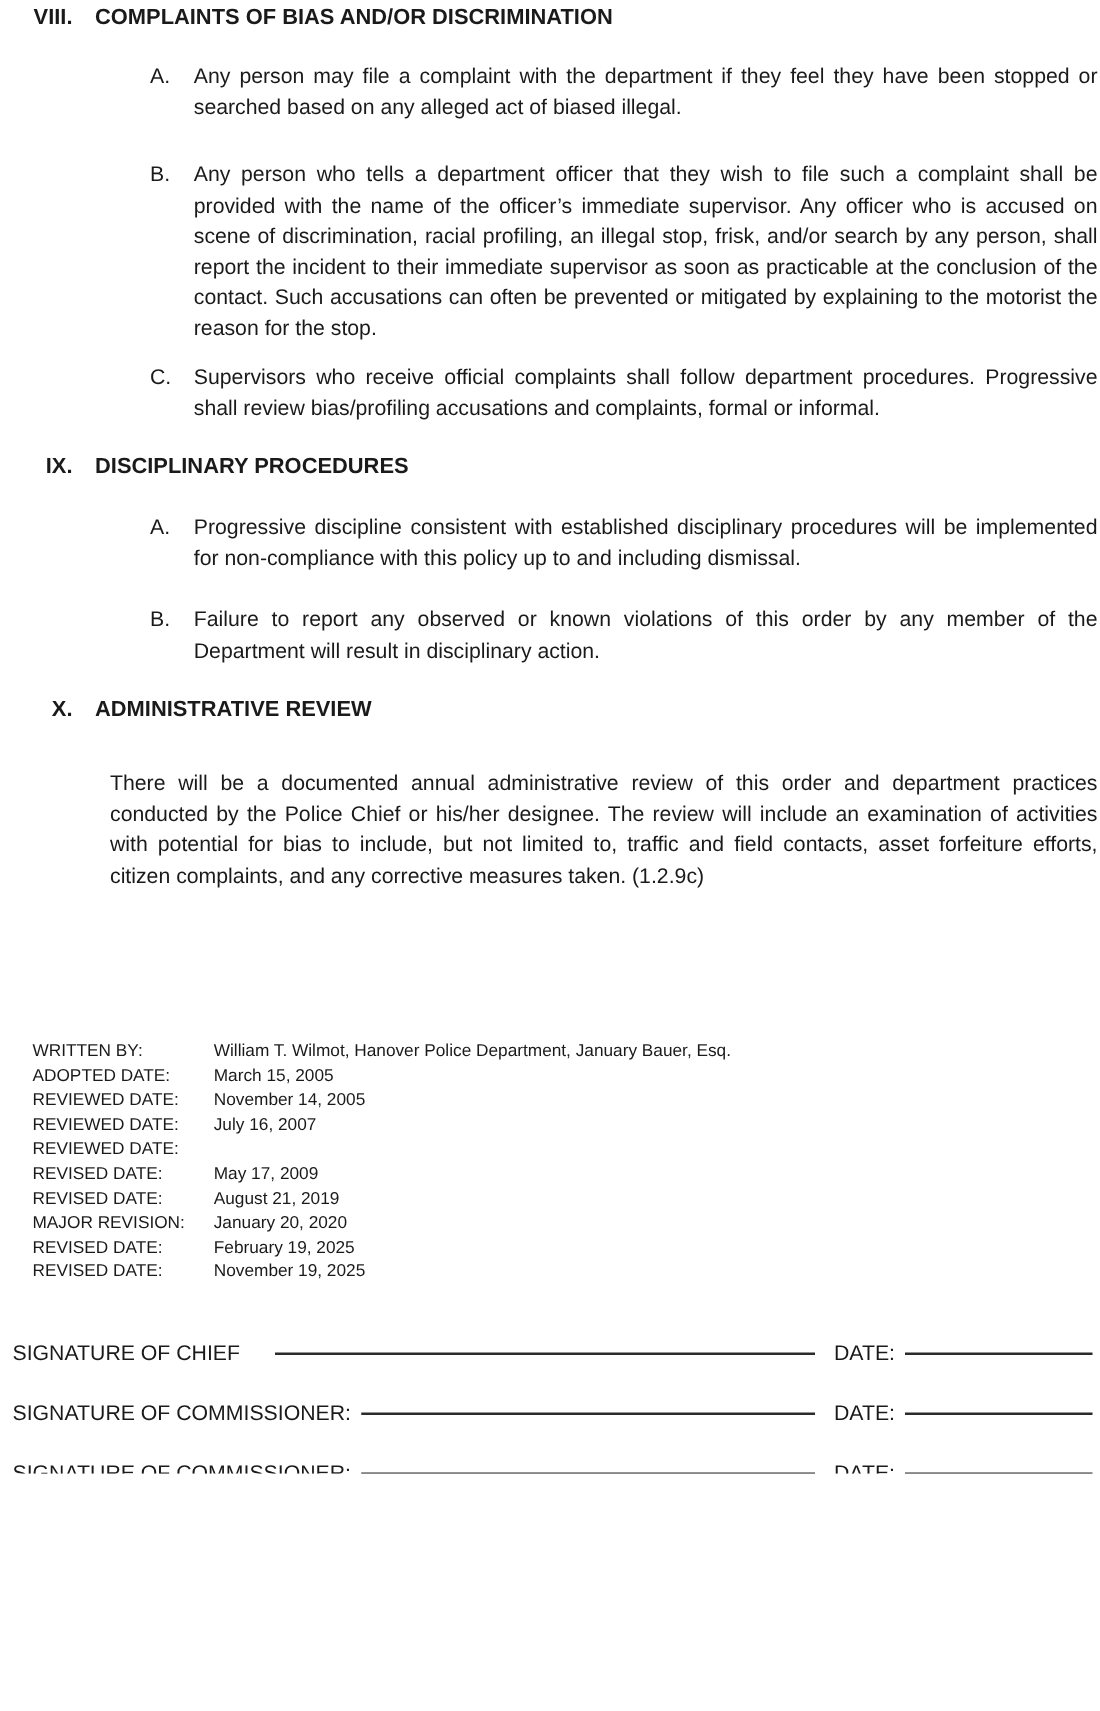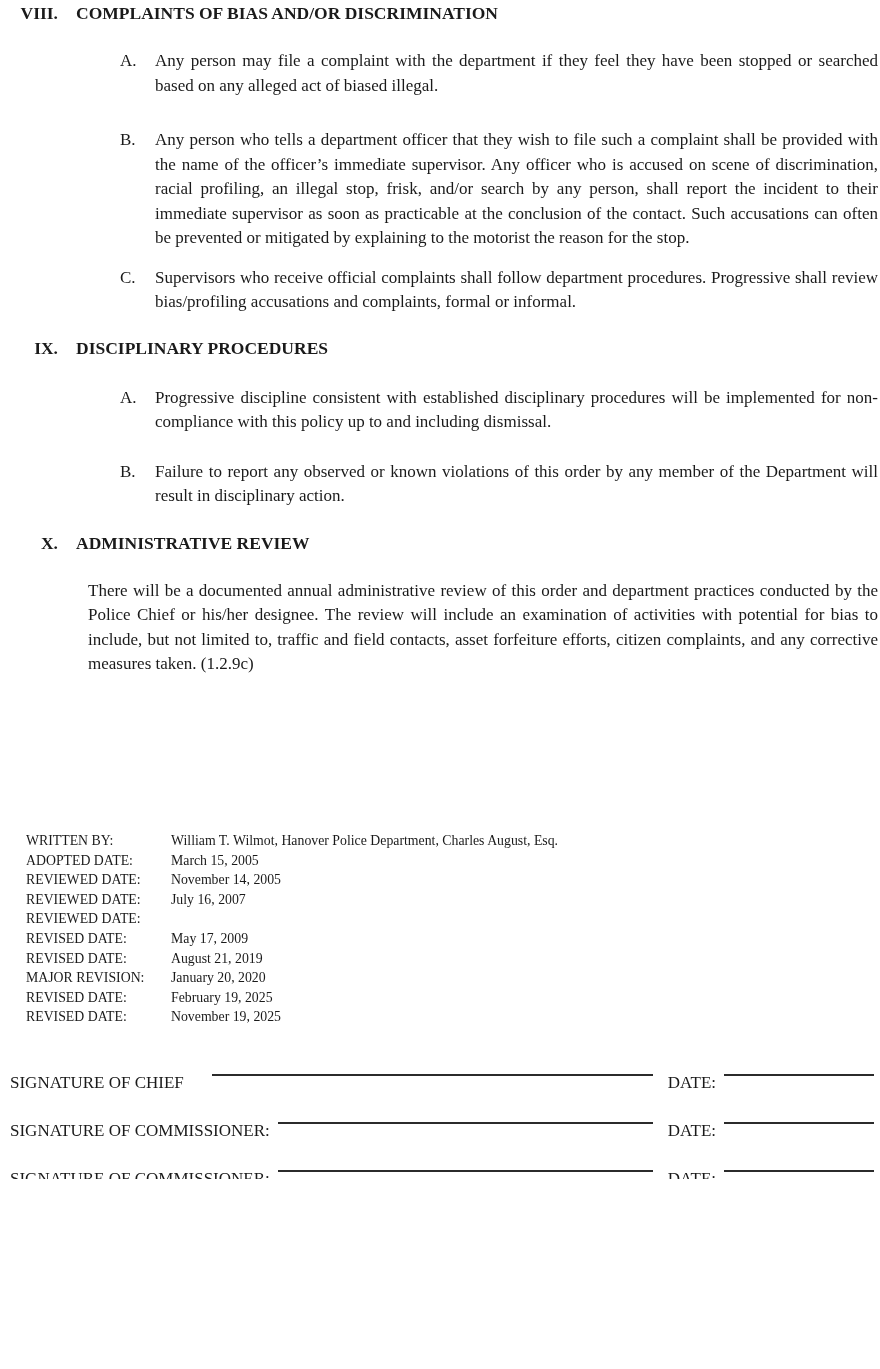--- a/index.html
+++ b/index.html
@@ -2,21 +2,21 @@
 <html><head>
 <meta charset="utf-8">
 <style>
   html, body { margin: 0; padding: 0; background: #ffffff; }
   .page {
     position: relative;
     width: 880px;
     height: 1179px;
     background: #ffffff;
     overflow: hidden;
-    font-family: Liberation Serif, serif;
+    font-family: Liberation Sans, sans-serif;
     color: #1a1a1a;
   }
   
   .content { padding-top: 2px; }
   .sec-head {
     display: flex;
     font-weight: bold;
     font-size: 17.5px;
     line-height: 23px;
     white-space: nowrap;
@@ -39,21 +39,21 @@
     line-height: 24.5px;
     text-align: justify;
   }
   .mt-a  { margin-top: 24px; }
   .mt-b  { margin-top: 30px; }
   .mt-c  { margin-top: 15px; }
   .mt-h9 { margin-top: 22px; }
   .mt-9a { margin-top: 26px; }
   .mt-9b { margin-top: 25px; }
   .mt-h10{ margin-top: 23px; }
-  .mt-p  { margin-top: 24px; }
+  .mt-p  { margin-top: 36px; }
   
   .history {
     position: absolute;
     top: 831px;
     left: 10px;
     right: 10px;
     font-size: 13.8px;
     line-height: 19.6px;
     margin-left: 16px;
   }
@@ -64,21 +64,21 @@
   .signatures {
     position: absolute;
     top: 1072px;
     left: 10px;
     right: 6px;
     font-size: 17px;
     line-height: 22px;
   }
   .sig-row {
     display: flex;
-    align-items: flex-start;
+    align-items: center;
     margin-top: 26px;
     white-space: nowrap;
   }
   .sig-row:first-child { margin-top: 0; }
   .sig-label { flex: 0 0 auto; }
   .sig-line {
     border-bottom: 2px solid #2b2b2b;
     height: 2px;
     margin-bottom: 3px;
   }
@@ -139,21 +139,21 @@
     <div class="sec-head mt-h10">
       <span class="sec-num">X.</span>
       <span class="sec-title">ADMINISTRATIVE REVIEW</span>
     </div>
     <div class="sec-para mt-p">There will be a documented annual administrative review of this order and department practices conducted by the Police Chief or his/her designee. The review will include an examination of activities with potential for bias to include, but not limited to, traffic and field contacts, asset forfeiture efforts, citizen complaints, and any corrective measures taken. (1.2.9c)</div>
   </div>
 
   <div class="history">
     <div class="hist-row">
       <span class="hist-label">WRITTEN BY:</span>
-      <span class="hist-value">William T. Wilmot, Hanover Police Department, Charles August, Esq.</span>
+      <span class="hist-value">William T. Wilmot, Hanover Police Department, January Bauer, Esq.</span>
     </div>
     <div class="hist-row">
       <span class="hist-label">ADOPTED DATE:</span>
       <span class="hist-value">March 15, 2005</span>
     </div>
     <div class="hist-row">
       <span class="hist-label">REVIEWED DATE:</span>
       <span class="hist-value">November 14, 2005</span>
     </div>
     <div class="hist-row">

